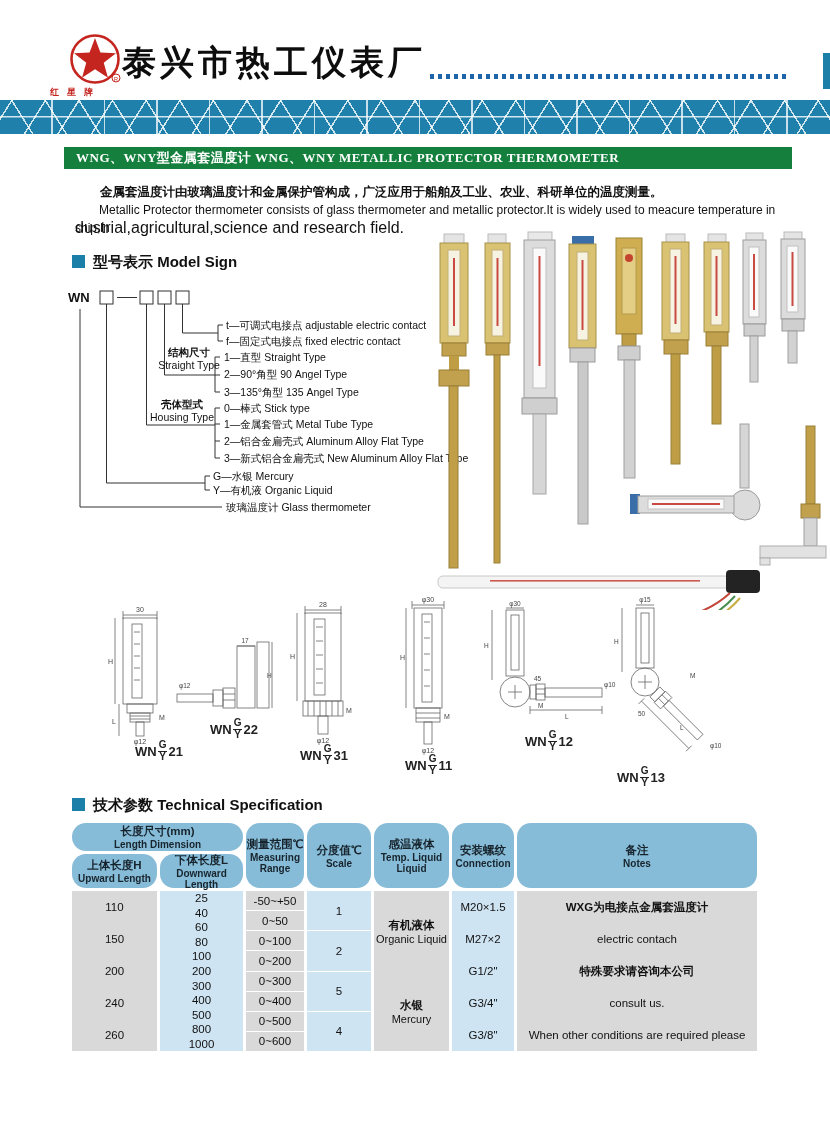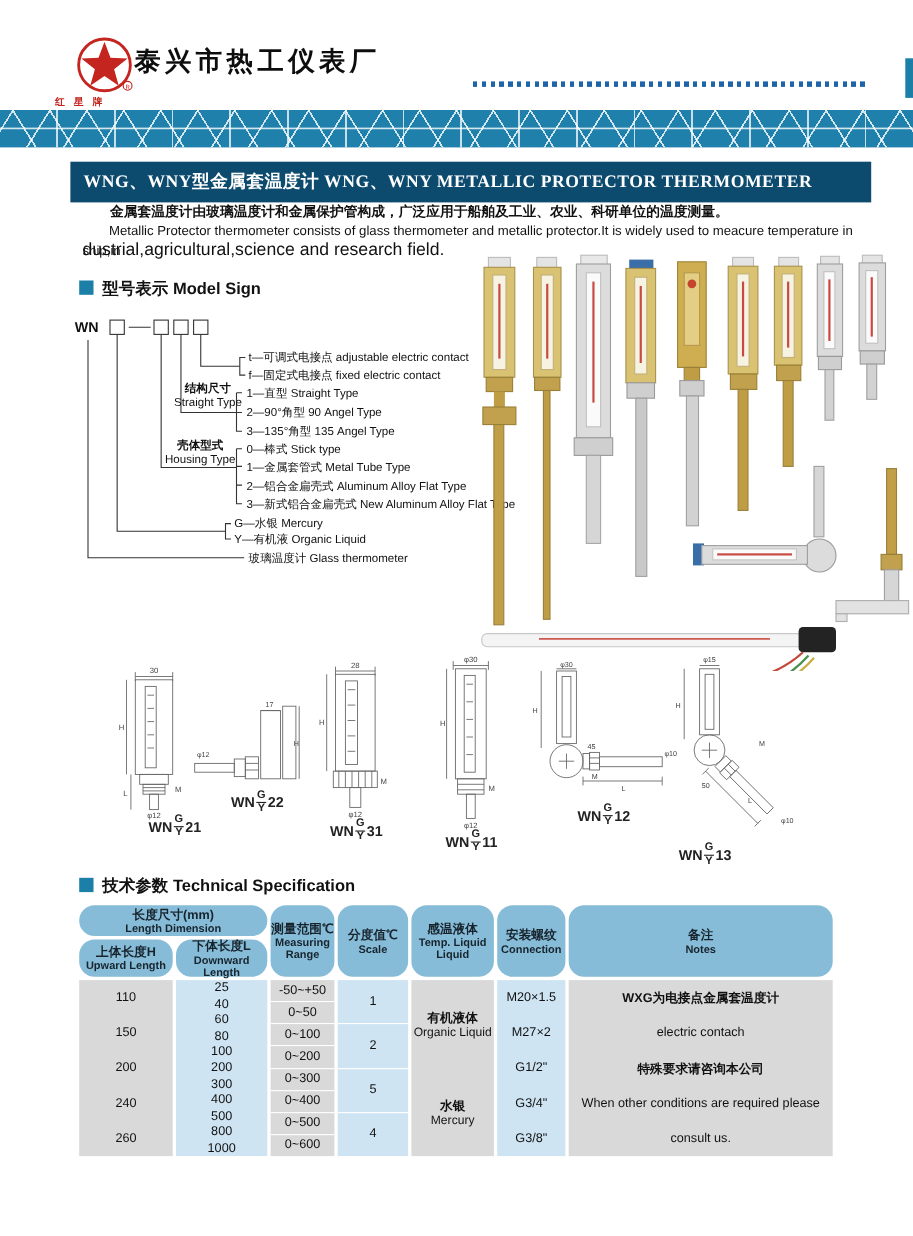--- a/index.html
+++ b/index.html
@@ -1,37 +1,37 @@
 <!DOCTYPE html>
 <html><head>
 <meta charset="utf-8">
 <style>
   html,body{margin:0;padding:0;background:#888;}
   #page{position:relative;width:830px;height:1124px;background:#fff;overflow:hidden;
         font-family:"Liberation Sans",sans-serif;color:#111;}
   
   #brand-text{position:absolute;left:50px;top:86px;font-size:9px;font-weight:bold;
               color:#c4251f;letter-spacing:8px;}
-  #company-name{position:absolute;left:122px;top:40px;font-size:24px;font-weight:bold;
+  #company-name{position:absolute;left:122px;top:40px;font-size:34px;font-weight:bold;
                 letter-spacing:4px;color:#0d0d0d;}
   #dotted-line{position:absolute;left:430px;top:74px;width:360px;height:5px;
      background:repeating-linear-gradient(90deg,#1d64a8 0 4px,transparent 4px 8px);}
   #corner-bar{position:absolute;right:0;top:53px;width:7px;height:36px;background:#1b7fa8;}
   #lattice-banner{position:absolute;left:0;top:100px;width:830px;height:34px;background:#1f81ab;
      background-image:
        repeating-linear-gradient(90deg,transparent 0 51px,rgba(255,255,255,.75) 51px 52.5px),
        repeating-linear-gradient(58deg,transparent 0 27px,rgba(255,255,255,.8) 27px 28.5px),
        repeating-linear-gradient(-58deg,transparent 0 27px,rgba(255,255,255,.8) 27px 28.5px),
        linear-gradient(rgba(255,255,255,.8),rgba(255,255,255,.8));
      background-size:auto,auto,auto,100% 1.5px;
      background-position:0 0,0 0,0 0,0 50%;
      background-repeat:repeat,repeat,repeat,no-repeat;}
   
-  #title-banner{position:absolute;left:64px;top:147px;width:728px;height:37px;background:#0c4a6e;
-     color:#fff;font-family:"Liberation Serif",serif;font-weight:bold;font-size:16px;
+  #title-banner{position:absolute;left:64px;top:147px;width:728px;height:22px;background:#15803d;
+     color:#fff;font-family:"Liberation Serif",serif;font-weight:bold;font-size:13px;
      display:flex;align-items:center;padding-left:12px;box-sizing:border-box;letter-spacing:.5px;}
   .intro{position:absolute;left:75px;width:716px;line-height:18px;}
   #intro-zh{top:183px;font-size:12.5px;font-weight:bold;text-indent:2em;}
   #intro-en1{top:201px;font-size:12px;text-indent:2em;}
   #intro-en2{top:219px;font-size:16px;}
   
   .section-heading{position:absolute;font-size:15px;font-weight:bold;color:#111;}
   .section-heading .sq{display:inline-block;width:13px;height:13px;background:#1b7fa8;
      margin-right:8px;vertical-align:-1px;}
   
@@ -533,18 +533,18 @@
       <div>M20×1.5</div>
       <div>M27×2</div>
       <div>G1/2"</div>
       <div>G3/4"</div>
       <div>G3/8"</div>
     </div>
     <div class="tb gray tb-notes" style="grid-column:7">
       <div class="zh">WXG为电接点金属套温度计</div>
       <div>electric contach</div>
       <div class="zh">特殊要求请咨询本公司</div>
+      <div>consult us.</div>
       <div>When other conditions are required please</div>
-      <div>consult us.</div>
     </div>
   </div>
 
 </div>
 
 </body></html>

